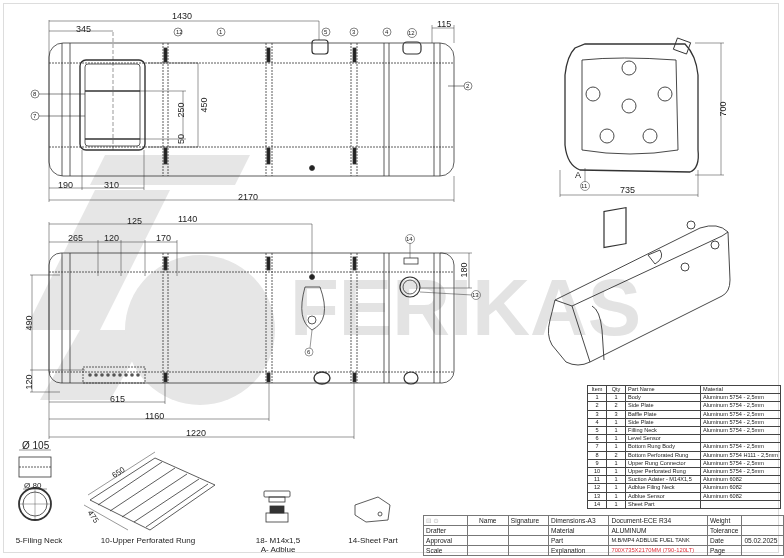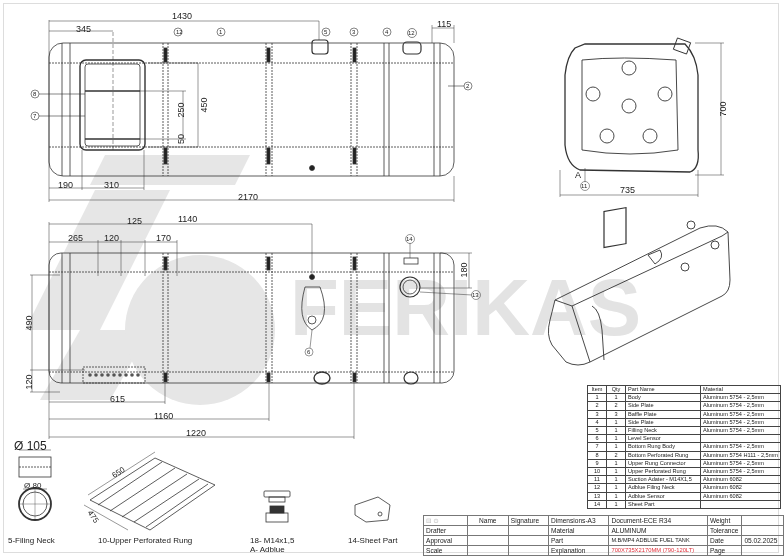--- a/index.html
+++ b/index.html
@@ -1,20 +1,20 @@
 <!DOCTYPE html>
 <html><head>
 <meta charset="utf-8">
 <style>
   html,body{margin:0;padding:0;background:#fff;}
   body{width:784px;height:558px;position:relative;overflow:hidden;font-family:"Liberation Sans",sans-serif;color:#222;}
   .frame{position:absolute;left:3px;top:3px;width:776px;height:550px;border:1px solid #ddd;box-sizing:border-box;}
   svg.draw{position:absolute;left:0;top:0;}
   .lbl{position:absolute;font-size:9px;line-height:10px;white-space:nowrap;color:#222;}
-  .cap{position:absolute;font-size:8px;line-height:10px;text-align:left;white-space:nowrap;color:#222;}
+  .cap{position:absolute;font-size:8px;line-height:10px;text-align:center;white-space:nowrap;color:#222;}
   table.bom{position:absolute;left:587px;top:385px;border-collapse:collapse;font-size:5.6px;line-height:7.2px;}
   table.bom td,table.bom th{border:0.6px solid #444;padding:0 2px;font-weight:normal;text-align:left;white-space:nowrap;}
   table.bom td.c,table.bom th.c{text-align:center;}
   table.tb{position:absolute;left:423px;top:515px;border-collapse:collapse;font-size:6.6px;line-height:9px;}
   table.tb td{border:0.6px solid #777;padding:0 2px;white-space:nowrap;}
   .red{color:#e0303a;}
 </style>
 </head>
 <body>
 
@@ -252,38 +252,38 @@
 
 <div class="lbl" style="left:178px;top:214px">1140</div>
 <div class="lbl" style="left:68px;top:233px">265</div>
 <div class="lbl" style="left:104px;top:233px">120</div>
 <div class="lbl" style="left:127px;top:216px">125</div>
 <div class="lbl" style="left:156px;top:233px">170</div>
 <div class="lbl" style="left:21px;top:318px;transform:rotate(-90deg)">490</div>
 <div class="lbl" style="left:21px;top:377px;transform:rotate(-90deg)">120</div>
 <div class="lbl" style="left:456px;top:265px;transform:rotate(-90deg)">180</div>
 <div class="lbl" style="left:110px;top:394px">615</div>
-<div class="lbl" style="left:154px;top:411px">1160</div>
+<div class="lbl" style="left:145px;top:411px">1160</div>
 <div class="lbl" style="left:186px;top:428px">1220</div>
 
 <div class="lbl" style="left:176px;top:27px;font-size:6px">12</div>
 <div class="lbl" style="left:219px;top:27px;font-size:6px">1</div>
 <div class="lbl" style="left:324px;top:27px;font-size:6px">5</div>
 <div class="lbl" style="left:352px;top:27px;font-size:6px">3</div>
 <div class="lbl" style="left:385px;top:27px;font-size:6px">4</div>
 <div class="lbl" style="left:408px;top:28px;font-size:6px">12</div>
 <div class="lbl" style="left:466px;top:81px;font-size:6px">2</div>
 <div class="lbl" style="left:33px;top:89px;font-size:6px">8</div>
 <div class="lbl" style="left:33px;top:111px;font-size:6px">7</div>
 <div class="lbl" style="left:581px;top:181px;font-size:6px">11</div>
 <div class="lbl" style="left:406px;top:234px;font-size:6px">14</div>
 <div class="lbl" style="left:472px;top:290px;font-size:6px">13</div>
 <div class="lbl" style="left:307px;top:347px;font-size:6px">6</div>
 
-<div class="lbl" style="left:14px;top:441px;font-size:12px">Ø 105</div>
+<div class="lbl" style="left:22px;top:441px;font-size:10px">Ø 105</div>
 <div class="lbl" style="left:24px;top:481px;font-size:8px">Ø 80</div>
 <div class="lbl" style="left:112px;top:468px;font-size:8px;transform:rotate(-33deg)">650</div>
 <div class="lbl" style="left:86px;top:512px;font-size:8px;transform:rotate(55deg)">475</div>
 <div class="cap" style="left:8px;top:536px;width:62px">5-Filing Neck</div>
 <div class="cap" style="left:98px;top:536px;width:100px">10-Upper Perforated Rung</div>
 <div class="cap" style="left:250px;top:536px;width:56px">18- M14x1,5</div>
 <div class="cap" style="left:250px;top:545px;width:56px">A- Adblue</div>
 <div class="cap" style="left:348px;top:536px;width:50px">14-Sheet Part</div>
 
 <table class="bom">

